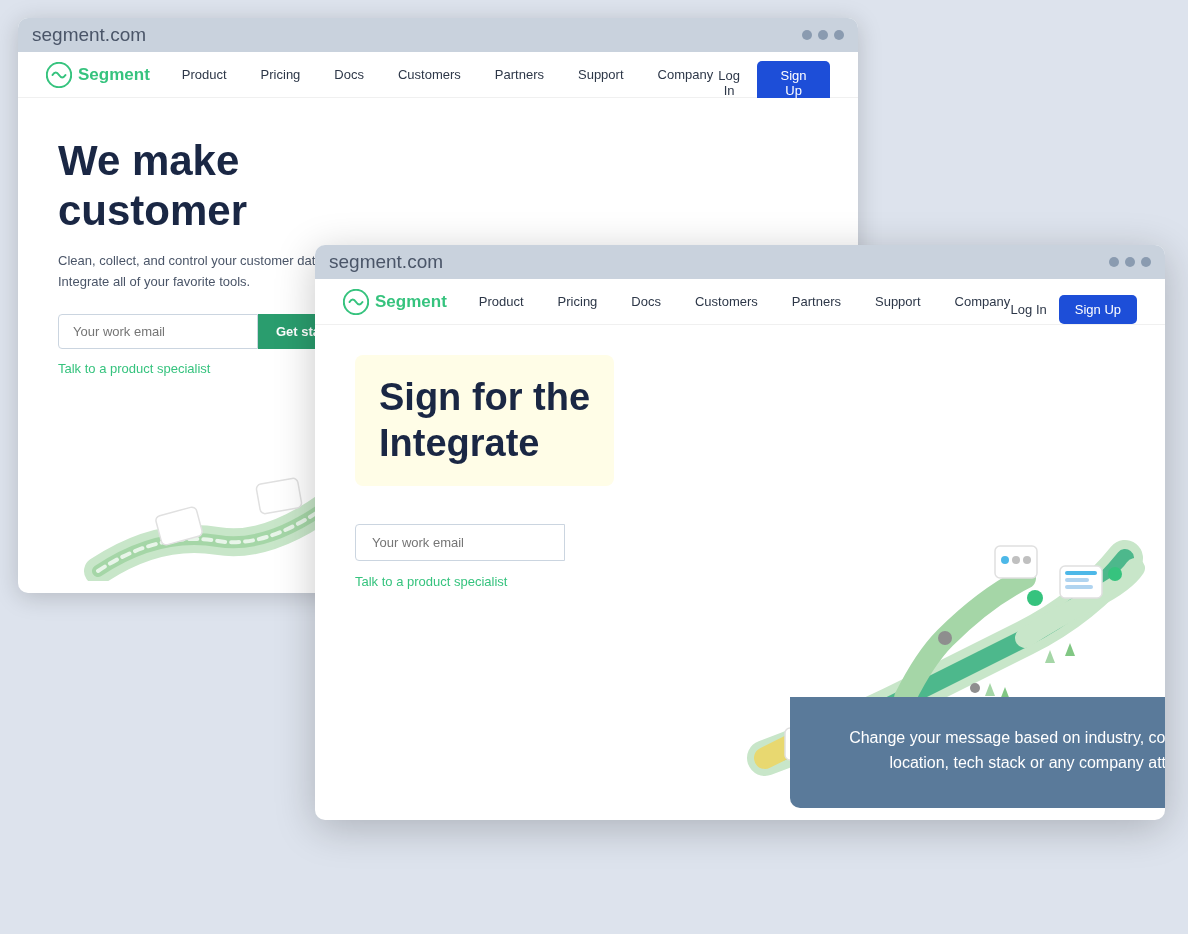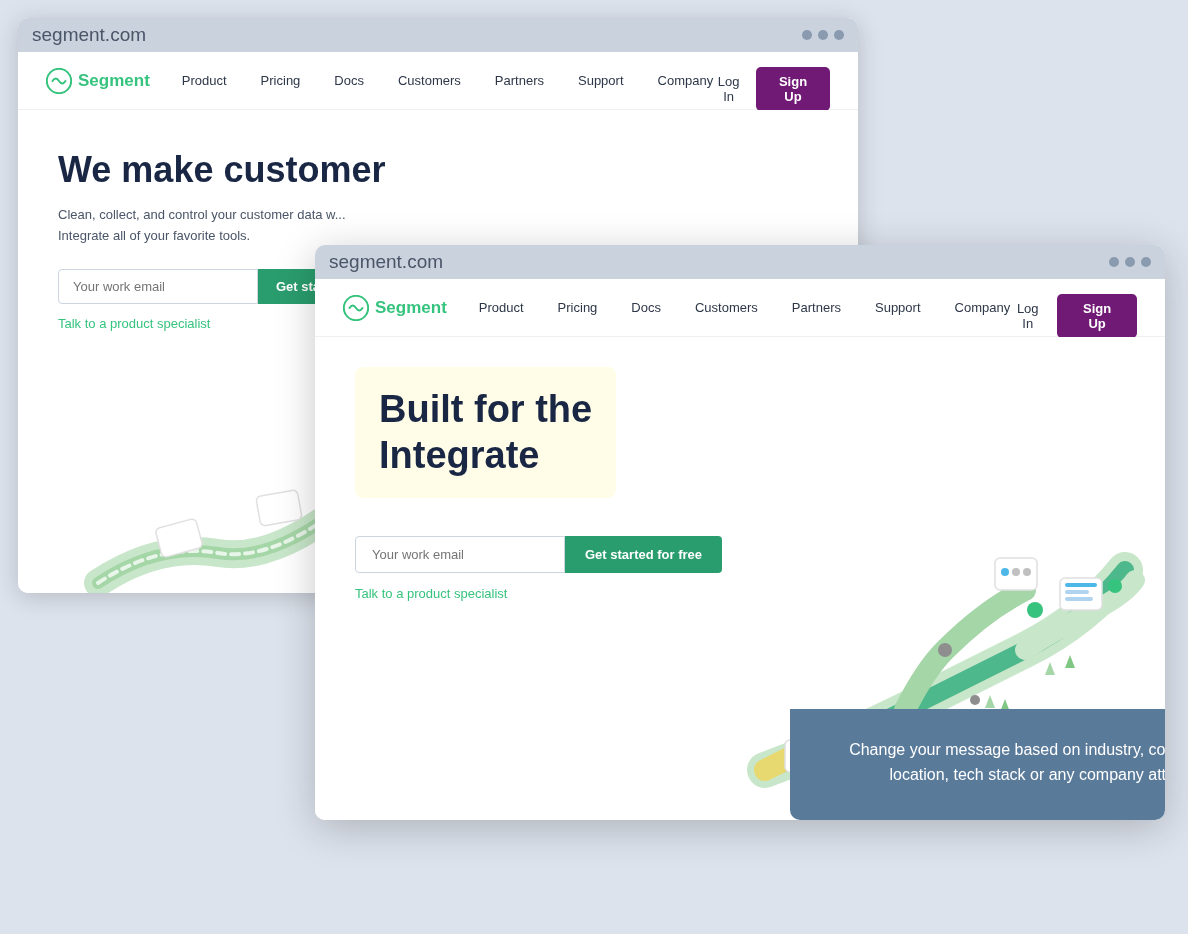--- a/index.html
+++ b/index.html
@@ -48,21 +48,21 @@
       height: 10px;
       border-radius: 50%;
       background: #8a9bb0;
     }
 
     
     .nav-bar {
       display: flex;
       align-items: center;
       padding: 0 28px;
-      height: 58px;
+      height: 46px;
       border-bottom: 1px solid #f0f0f0;
       background: #fff;
     }
     .nav-logo {
       display: flex;
       align-items: center;
       gap: 6px;
       margin-right: 32px;
     }
     .nav-logo-text {
@@ -91,38 +91,38 @@
       font-size: 13px;
       color: #2d3748;
       background: none;
       border: none;
       cursor: pointer;
       font-weight: 500;
     }
     .btn-signup {
       font-size: 13px;
       color: #fff;
-      background: #701a75;
+      background: #1d4ed8;
       border: none;
       border-radius: 5px;
       padding: 7px 16px;
       cursor: pointer;
-      font-weight: 700;
+      font-weight: 400;
     }
 
     
     .hero-back {
       padding: 38px 40px 30px;
       background: #fff;
       position: relative;
       height: calc(100% - 92px);
       overflow: hidden;
     }
     .hero-back h1 {
-      font-size: 36px;
+      font-size: 42px;
       font-weight: 800;
       color: #1a2744;
       line-height: 1.2;
       max-width: 340px;
     }
     .hero-back .subtitle {
       font-size: 13px;
       color: #4a5568;
       margin-top: 14px;
       max-width: 300px;
@@ -374,27 +374,26 @@
     </div>
     <div class="nav-actions">
       <button class="btn-login">Log In</button>
       <button class="btn-signup">Sign Up</button>
     </div>
   </div>
 
   <div class="hero-front">
     <div class="hero-highlight-box">
       <h1>
-        <span>Built for the</span><br>
+        <span>Sign for the</span><br>
         <span>Integrate</span>
       </h1>
     </div>
     <div class="email-form-front">
       <input class="email-input-front" type="email" placeholder="Your work email" style="">
-      <button class="btn-get-started-front">Get started for free</button>
     </div>
     <a class="talk-link-front">Talk to a product specialist</a>
 
     
     <div class="illustration-front">
       <svg viewBox="0 0 420 320" class="iso-svg">
 
         <path d="M40 280 Q120 250 180 220 Q240 190 300 160 Q360 130 400 80" stroke="#c8e6c9" stroke-width="36" fill="none" stroke-linecap="round"></path>
         <path d="M40 280 Q120 250 180 220 Q240 190 300 160 Q360 130 400 80" stroke="#4db88c" stroke-width="18" fill="none" stroke-linecap="round"></path>
 

